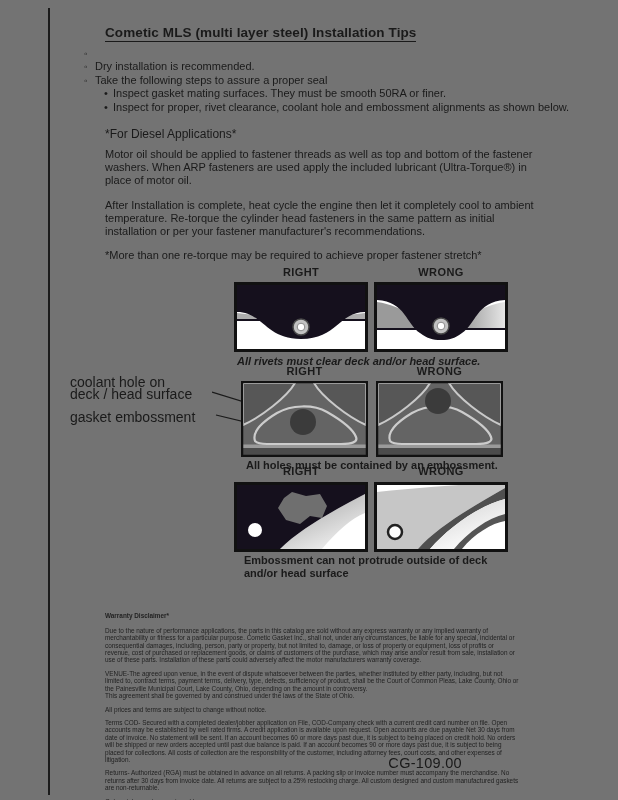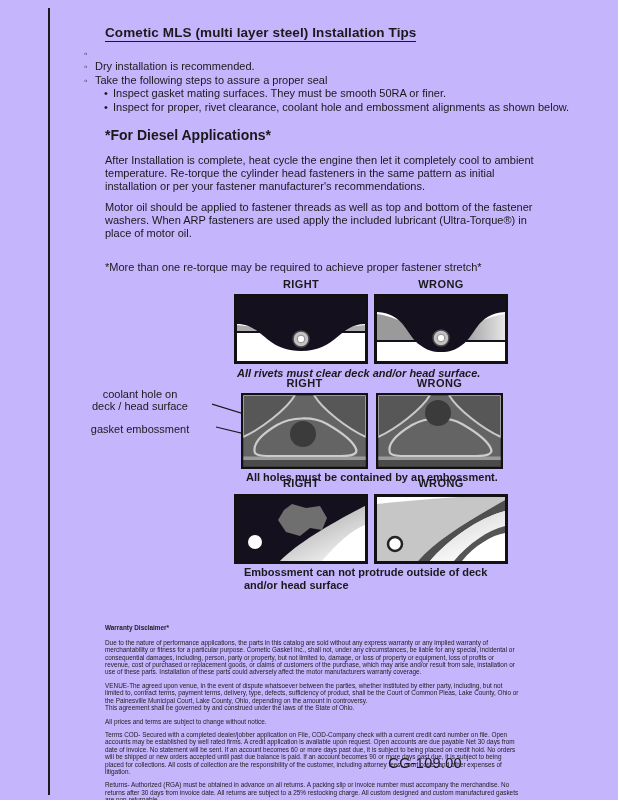--- a/index.html
+++ b/index.html
@@ -1,40 +1,40 @@
 <!DOCTYPE html>
 <html><head>
 <meta charset="utf-8">
 <style>
   html,body{margin:0;padding:0;background:#fff;}
   .page{
-    position:relative;width:618px;height:800px;background:#c4b5fd;
+    position:relative;width:618px;height:800px;background:#737373;
     font-family:"Liberation Sans",sans-serif;color:#1a1a1a;overflow:hidden;
   }
   .edge-line{position:absolute;left:48px;top:8px;width:2px;height:787px;background:#1b1b1b;}
   .content{position:absolute;left:0;top:0;width:618px;}
 
   .doc-title{
     margin:25px 0 0 105px;display:inline-block;font-size:13.5px;font-weight:700;
     border-bottom:1.5px solid #1a1a1a;padding-bottom:1px;letter-spacing:0.1px;
   }
   .tips{margin:5px 0 0 84px;font-size:11px;line-height:13.4px;}
   .tip{display:flex;}
   .tip .marker{width:11px;font-size:10px;line-height:13.4px;}
   .subtips{margin-left:20px;}
   .subtips .marker{width:9px;font-size:11px;}
 
-  .diesel-heading{margin:13px 0 0 105px;font-size:14px;font-weight:700;}
+  .diesel-heading{margin:13px 0 0 105px;font-size:12px;font-weight:400;}
   .para{margin:7px 0 0 105px;width:436px;font-size:11px;line-height:13.2px;}
 
   .figures{position:relative;margin-top:4px;height:318px;width:618px;}
   .fig-label{position:absolute;font-size:11px;font-weight:700;text-align:center;letter-spacing:0.4px;}
   .fig-box{position:absolute;}
   .fig-caption{position:absolute;font-size:11px;font-weight:700;line-height:12.5px;}
-  .annot{position:absolute;font-size:11px;line-height:12px;text-align:center;}
+  .annot{position:absolute;font-size:14px;line-height:12px;text-align:left;}
 
   .warranty{margin:28px 0 0 105px;width:414px;font-size:6.4px;line-height:7.4px;color:#222;}
   .warranty .w-head{font-weight:700;margin-bottom:7px;}
   .warranty .w-para{margin-bottom:6px;}
   .page-number{position:absolute;right:156px;top:755px;font-size:14.5px;letter-spacing:0.3px;}
 </style>
 </head>
 <body>
 
 <div class="page">
@@ -61,23 +61,23 @@
           <span>Inspect gasket mating surfaces.  They must be smooth 50RA or finer.</span>
         </div>
         <div class="tip">
           <span class="marker">•</span>
           <span>Inspect for proper, rivet clearance, coolant hole and embossment alignments as shown below.</span>
         </div>
       </div>
     </div>
 
     <div class="diesel-heading">*For Diesel Applications*</div>
+    <div class="para">Motor oil should be applied to fastener threads as well as top and bottom of the fastener washers. When ARP fasteners are used apply the included lubricant (Ultra-Torque®) in place of motor oil.</div>
     <div class="para" style="margin-top:11px;">After Installation is complete, heat cycle the engine then let it completely cool to ambient temperature. Re-torque the cylinder head fasteners in the same pattern as initial installation or per your fastener manufacturer's recommendations.</div>
-    <div class="para">Motor oil should be applied to fastener threads as well as top and bottom of the fastener washers. When ARP fasteners are used apply the included lubricant (Ultra-Torque®) in place of motor oil.</div>
-    <div class="para" style="margin-top:21px;">*More than one re-torque may be required to achieve proper fastener stretch*</div>
+    <div class="para" style="margin-top:11px;">*More than one re-torque may be required to achieve proper fastener stretch*</div>
 
     <div class="figures">
 
       <div class="fig-label" style="left:234px;top:0;width:134px;">RIGHT</div>
       <div class="fig-label" style="left:374px;top:0;width:134px;">WRONG</div>
 
       <svg class="fig-box" style="left:234px;top:16px;" width="134" height="70" viewBox="0 0 134 70">
         <rect x="1.5" y="1.5" width="131" height="67" fill="#ffffff"></rect>
         <polygon points="3,31 50,36.5 3,38.5" fill="#adadad"></polygon>
         <polygon points="131,31 84,36.5 131,38.5" fill="#adadad"></polygon>

